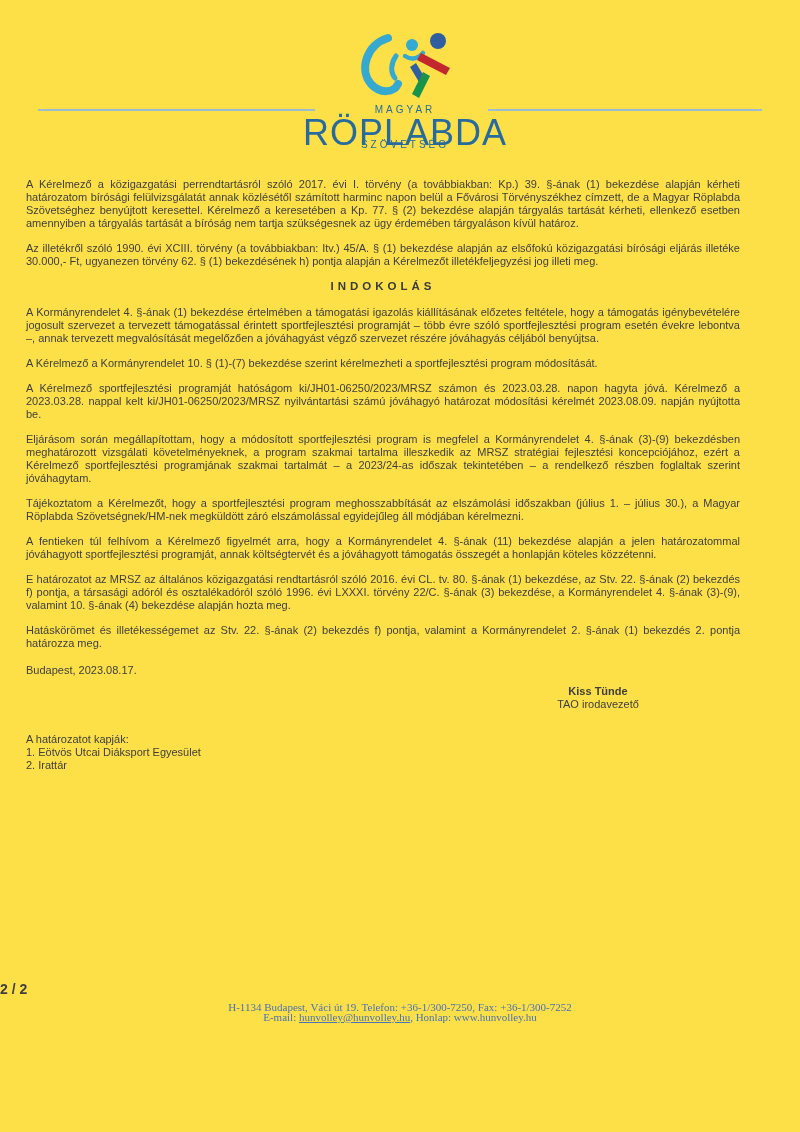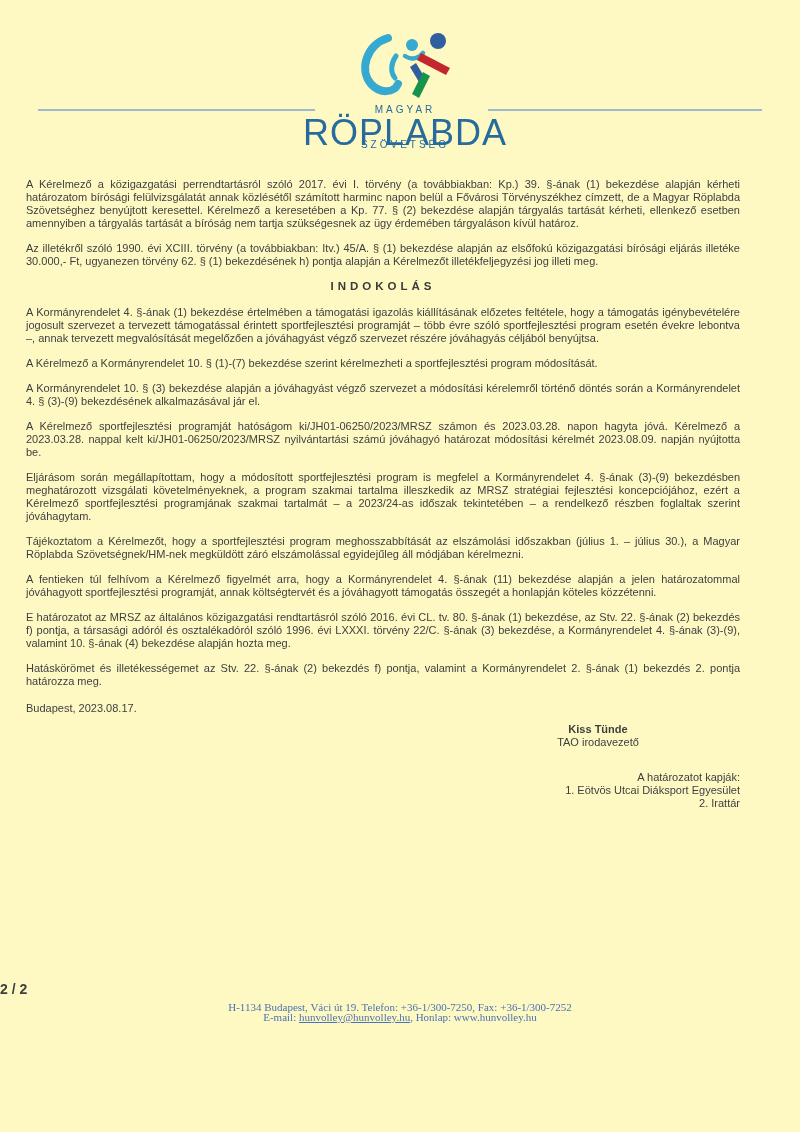--- a/index.html
+++ b/index.html
@@ -2,21 +2,21 @@
 <html><head>
 <meta charset="utf-8">
 <style>
   * { margin: 0; padding: 0; box-sizing: border-box; }
   html, body { background: #ffffff; }
   .page {
     position: relative;
     width: 800px;
     height: 1132px;
     margin: 0 auto;
-    background: #fef9c3;
+    background: #fde047;
     font-family: "Liberation Sans", sans-serif;
     color: #3e3e3e;
     overflow: hidden;
   }
   
   .header-rule {
     position: absolute;
     height: 2px;
     background: #9dbcd4;
     top: 109px;
@@ -64,21 +64,21 @@
     color: #3a3a3a;
   }
   .date-line { margin-top: 14px; margin-bottom: 8px; }
   .signature {
     width: 220px;
     margin-left: 462px;
     text-align: center;
     margin-top: 8px;
   }
   .signature .sig-name { font-weight: bold; }
-  .recipients { margin-top: 22px; text-align: right; }
+  .recipients { margin-top: 22px; }
   .recipients ul { list-style: none; }
   
   .page-number {
     position: absolute;
     top: 981px;
     left: 0;
     width: 100%;
     text-align: left;
     font-size: 14px;
     font-weight: bold;
@@ -128,21 +128,20 @@
   <div class="logo-text logo-line3">SZÖVETSÉG</div>
 
   <div class="content">
     <p class="para">A Kérelmező a közigazgatási perrendtartásról szóló 2017. évi I. törvény (a továbbiakban: Kp.) 39. §-ának (1) bekezdése alapján kérheti határozatom bírósági felülvizsgálatát annak közlésétől számított harminc napon belül a Fővárosi Törvényszékhez címzett, de a Magyar Röplabda Szövetséghez benyújtott keresettel. Kérelmező a keresetében a Kp. 77. § (2) bekezdése alapján tárgyalás tartását kérheti, ellenkező esetben amennyiben a tárgyalás tartását a bíróság nem tartja szükségesnek az ügy érdemében tárgyaláson kívül határoz.</p>
     <p class="para">Az illetékről szóló 1990. évi XCIII. törvény (a továbbiakban: Itv.) 45/A. § (1) bekezdése alapján az elsőfokú közigazgatási bírósági eljárás illetéke 30.000,- Ft, ugyanezen törvény 62. § (1) bekezdésének h) pontja alapján a Kérelmezőt illetékfeljegyzési jog illeti meg.</p>
 
     <div class="section-heading">INDOKOLÁS</div>
 
     <p class="para">A Kormányrendelet 4. §-ának (1) bekezdése értelmében a támogatási igazolás kiállításának előzetes feltétele, hogy a támogatás igénybevételére jogosult szervezet a tervezett támogatással érintett sportfejlesztési programját – több évre szóló sportfejlesztési program esetén évekre lebontva –, annak tervezett megvalósítását megelőzően a jóváhagyást végző szervezet részére jóváhagyás céljából benyújtsa.</p>
     <p class="para">A Kérelmező a Kormányrendelet 10. § (1)-(7) bekezdése szerint kérelmezheti a sportfejlesztési program módosítását.</p>
-    <p class="para">A Kormányrendelet 10. § (3) bekezdése alapján a jóváhagyást végző szervezet a módosítási kérelemről történő döntés során a Kormányrendelet 4. § (3)-(9) bekezdésének alkalmazásával jár el.</p>
     <p class="para">A Kérelmező sportfejlesztési programját hatóságom ki/JH01-06250/2023/MRSZ számon és 2023.03.28. napon hagyta jóvá. Kérelmező a 2023.03.28. nappal kelt ki/JH01-06250/2023/MRSZ nyilvántartási számú jóváhagyó határozat módosítási kérelmét 2023.08.09. napján nyújtotta be.</p>
     <p class="para">Eljárásom során megállapítottam, hogy a módosított sportfejlesztési program is megfelel a Kormányrendelet 4. §-ának (3)-(9) bekezdésben meghatározott vizsgálati követelményeknek, a program szakmai tartalma illeszkedik az MRSZ stratégiai fejlesztési koncepciójához, ezért a Kérelmező sportfejlesztési programjának szakmai tartalmát – a 2023/24-as időszak tekintetében – a rendelkező részben foglaltak szerint jóváhagytam.</p>
     <p class="para">Tájékoztatom a Kérelmezőt, hogy a sportfejlesztési program meghosszabbítását az elszámolási időszakban (július 1. – július 30.), a Magyar Röplabda Szövetségnek/HM-nek megküldött záró elszámolással egyidejűleg áll módjában kérelmezni.</p>
     <p class="para">A fentieken túl felhívom a Kérelmező figyelmét arra, hogy a Kormányrendelet 4. §-ának (11) bekezdése alapján a jelen határozatommal jóváhagyott sportfejlesztési programját, annak költségtervét és a jóváhagyott támogatás összegét a honlapján köteles közzétenni.</p>
     <p class="para">E határozatot az MRSZ az általános közigazgatási rendtartásról szóló 2016. évi CL. tv. 80. §-ának (1) bekezdése, az Stv. 22. §-ának (2) bekezdés f) pontja, a társasági adóról és osztalékadóról szóló 1996. évi LXXXI. törvény 22/C. §-ának (3) bekezdése, a Kormányrendelet 4. §-ának (3)-(9), valamint 10. §-ának (4) bekezdése alapján hozta meg.</p>
     <p class="para">Hatáskörömet és illetékességemet az Stv. 22. §-ának (2) bekezdés f) pontja, valamint a Kormányrendelet 2. §-ának (1) bekezdés 2. pontja határozza meg.</p>
 
     <p class="para date-line">Budapest, 2023.08.17.</p>
 
     <div class="signature">

